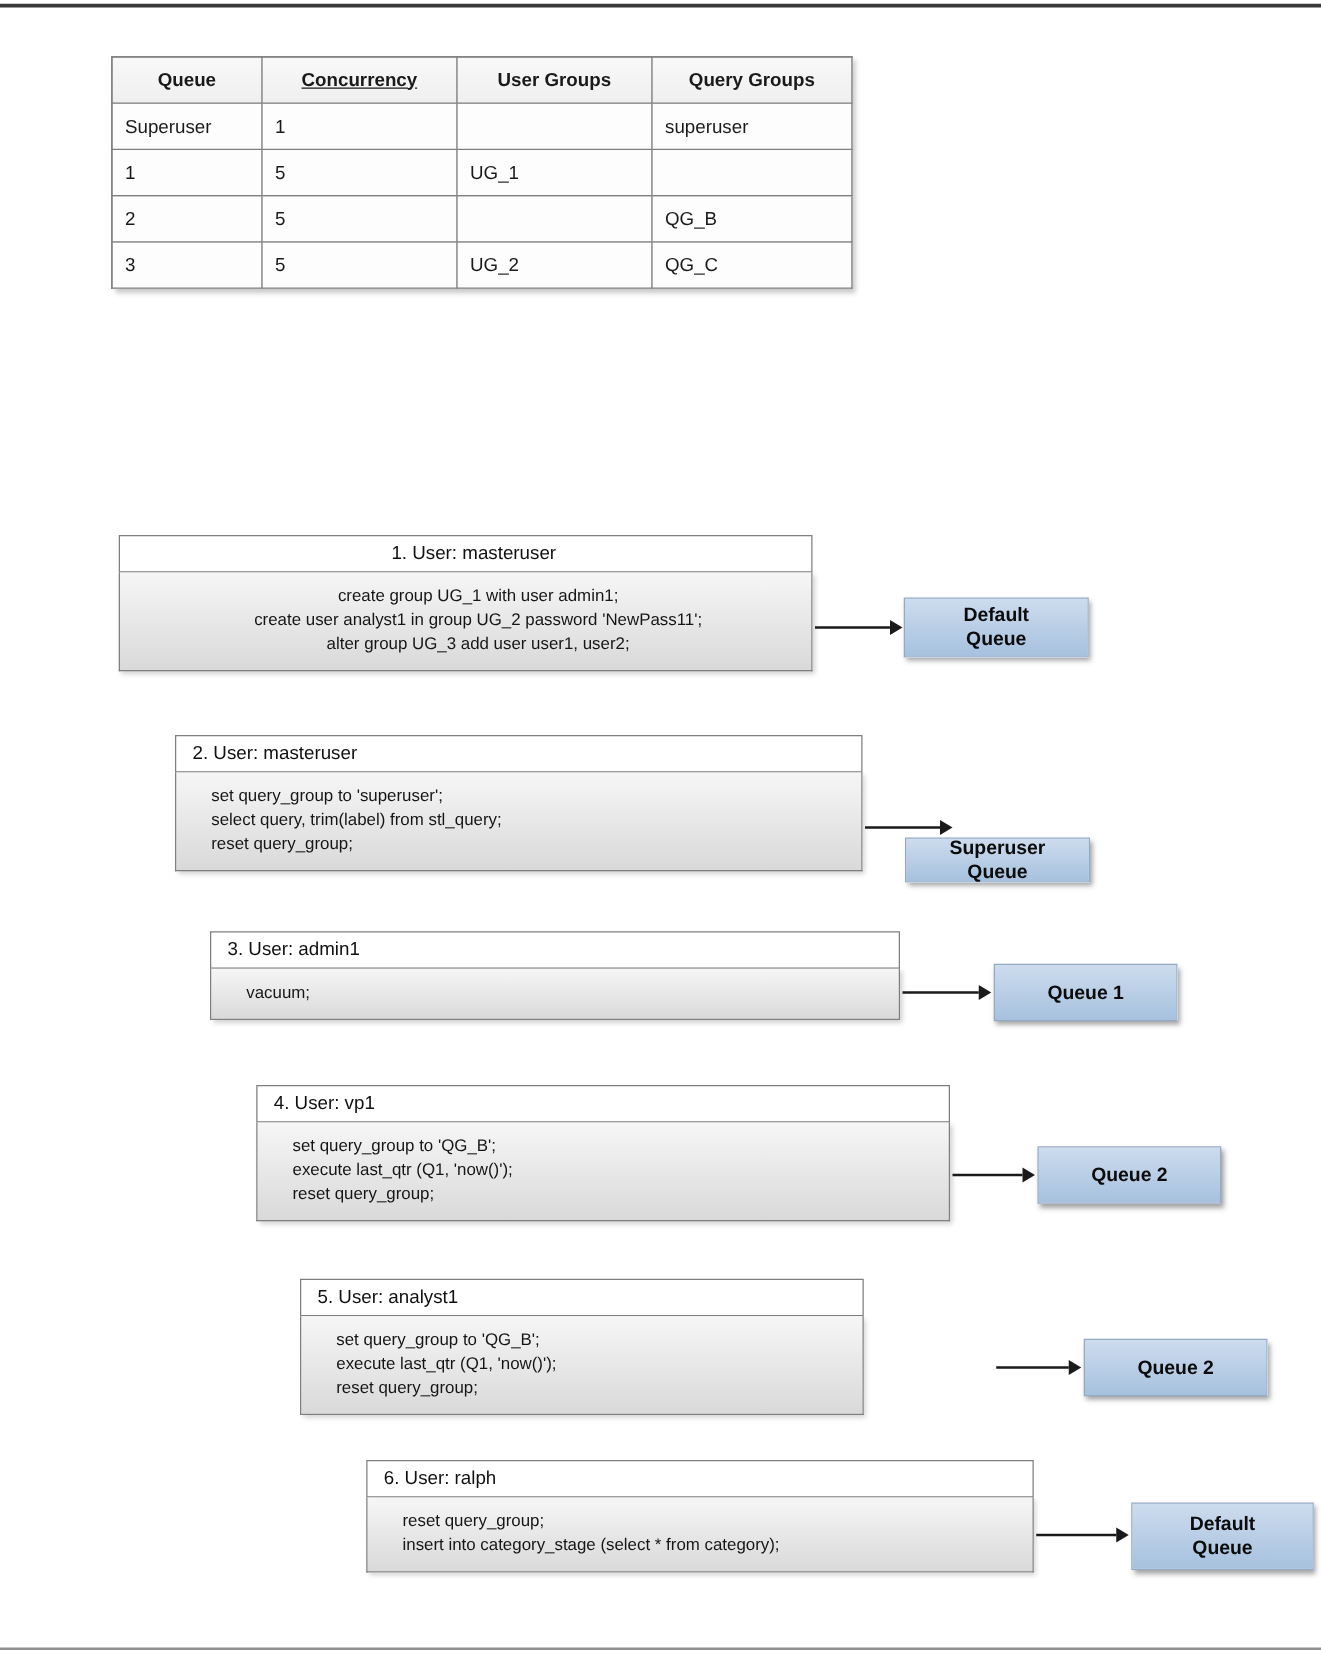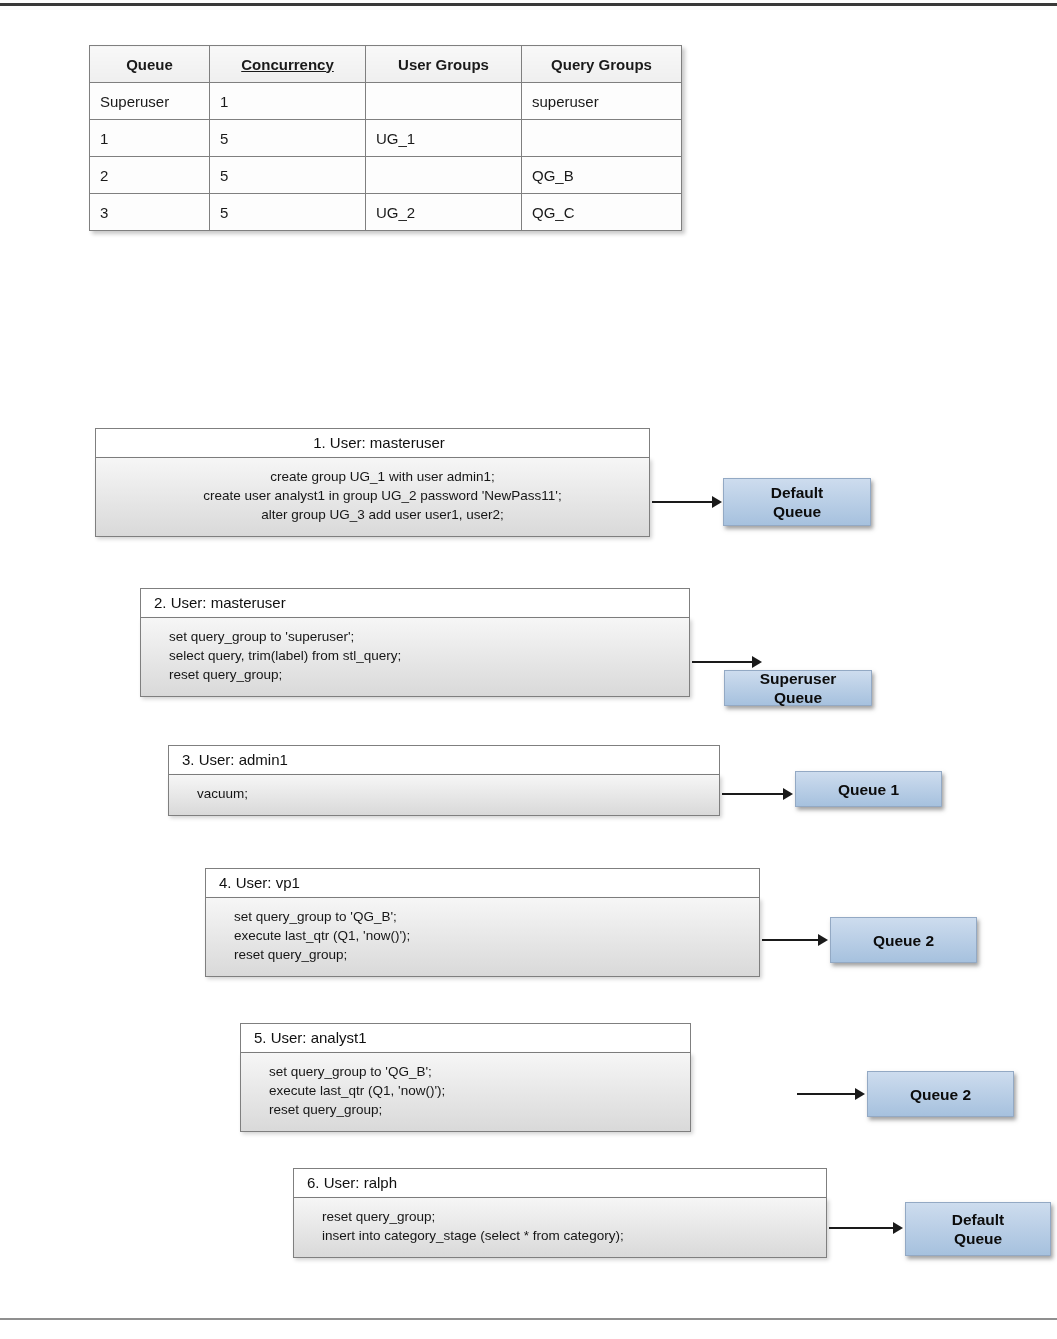--- a/index.html
+++ b/index.html
@@ -162,21 +162,21 @@
   <span class="q-label">Superuser Queue</span>
 </div>
 
 <div class="example" style="left:168px;top:745px;width:552px;">
   <div class="ex-title">3. User: admin1</div>
   <div class="ex-body">
       <div class="code-line">vacuum;</div>
     </div>
 </div>
 <div class="arrow" style="left:722px;top:793px;width:61px;"></div>
-<div class="queue-box" style="left:795px;top:771px;width:147px;height:36px;">
+<div class="queue-box" style="left:795px;top:771px;width:147px;height:46px;">
   <span class="q-label">Queue 1</span>
 </div>
 
 <div class="example" style="left:205px;top:868px;width:555px;">
   <div class="ex-title">4. User: vp1</div>
   <div class="ex-body">
       <div class="code-line">set query_group to 'QG_B';</div>
       <div class="code-line">execute last_qtr (Q1, 'now()');</div>
       <div class="code-line">reset query_group;</div>
     </div>

